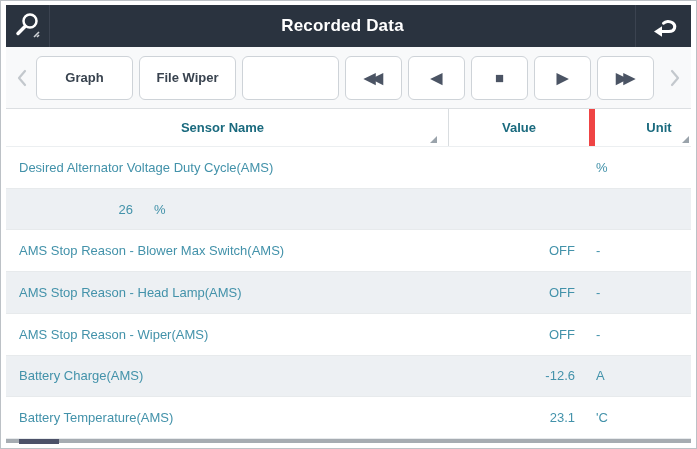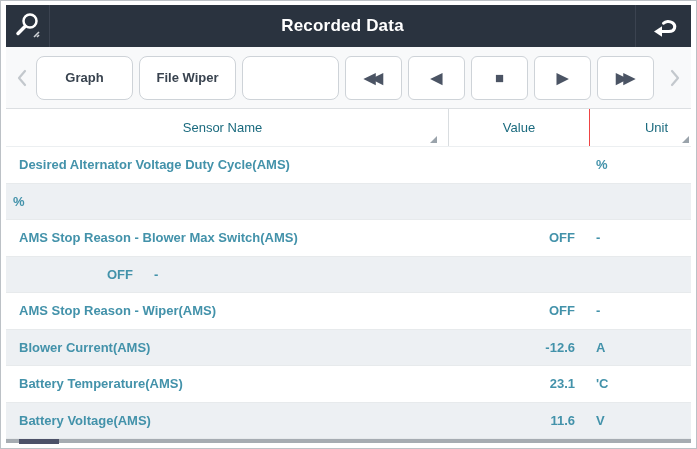--- a/index.html
+++ b/index.html
@@ -46,47 +46,47 @@
     cursor:pointer; flex:0 0 auto;
   }
   .nav-chevron.right { margin-left:auto; }
   .tb-btn {
     height:44px; background:#ffffff;
     border:1px solid #ced3d8; border-radius:6px;
     display:flex; align-items:center; justify-content:center;
     color:#39434f; font-size:13px; font-weight:bold;
     cursor:pointer; flex:0 0 auto;
   }
-  .tb-btn.wide  { width:97px;border-radius:8px; }
+  .tb-btn.wide  { width:97px; }
   .tb-btn.media { width:57px; color:#4b5464; font-size:15px; }
   .tb-btn .dbl { letter-spacing:-4px; padding-right:4px; }
 
   
   .table { flex:1 1 auto; display:flex; flex-direction:column; min-height:0; }
   .thead {
     height:38px; flex:0 0 auto; background:#ffffff;
     display:flex; align-items:stretch;
     border-bottom:1px solid #eceff1;
   }
   .th {
     display:flex; align-items:center; justify-content:center;
-    color:#1a6a7e; font-size:13px; font-weight:normal;
+    color:#1a6a7e; font-size:13px; font-weight:bold;
     position:relative; cursor:pointer;
   }
   .th.name  { flex:1; }
   .th.value { width:141px; border-left:1px solid #d9dde0;margin-left:9px; }
-  .th.unit  { width:102px; border-left:1px solid #ef4444;padding-left:32px; }
+  .th.unit  { width:102px; border-left:6px solid #ef4444;padding-left:32px; }
   .grip {
     position:absolute; right:2px; bottom:3px;
     width:0; height:0;
     border-left:7px solid transparent;
     border-bottom:7px solid #9aa3ab;
   }
 
-  .tbody { flex:1 1 auto; display:flex; flex-direction:column;font-weight:bold; }
+  .tbody { flex:1 1 auto; display:flex; flex-direction:column; }
   .row {
     flex:1 1 auto; display:flex; align-items:center;
     background:#ffffff; border-bottom:1px solid #e7eaec;
     cursor:pointer;
   }
   .row.alt { background:#edf0f3; }
   .cell { color:#4392aa; font-size:13px; }
   .cell.name  { flex:1; padding-left:13px; white-space:nowrap; overflow:hidden; }
   .cell.value { width:141px; text-align:right; padding-right:14px; }
   .cell.unit  { width:102px; padding-left:7px; }
@@ -185,51 +185,48 @@
         <span class="grip"></span>
       </div>
     </div>
 
     <div class="tbody">
       <div class="row">
         <div class="cell name">Desired Alternator Voltage Duty Cycle(AMS)</div>
         <div class="cell unit">%</div>
       </div>
       <div class="row alt">
+        <div class="cell value">26</div>
         <div class="cell unit">%</div>
       </div>
       <div class="row">
         <div class="cell name">AMS Stop Reason - Blower Max Switch(AMS)</div>
         <div class="cell value">OFF</div>
         <div class="cell unit">-</div>
       </div>
       <div class="row alt">
+        <div class="cell name">AMS Stop Reason - Head Lamp(AMS)</div>
         <div class="cell value">OFF</div>
         <div class="cell unit">-</div>
       </div>
       <div class="row">
         <div class="cell name">AMS Stop Reason - Wiper(AMS)</div>
         <div class="cell value">OFF</div>
         <div class="cell unit">-</div>
       </div>
       <div class="row alt">
-        <div class="cell name">Blower Current(AMS)</div>
+        <div class="cell name">Battery Charge(AMS)</div>
         <div class="cell value">-12.6</div>
         <div class="cell unit">A</div>
       </div>
       <div class="row">
         <div class="cell name">Battery Temperature(AMS)</div>
         <div class="cell value">23.1</div>
         <div class="cell unit">'C</div>
       </div>
-      <div class="row alt">
-        <div class="cell name">Battery Voltage(AMS)</div>
-        <div class="cell value">11.6</div>
-        <div class="cell unit">V</div>
-      </div>
     </div>
   </div>
 
   <div class="bottom-strip">
     <div class="bottom-fragment"></div>
   </div>
 
 </div>
 
 </body></html>

